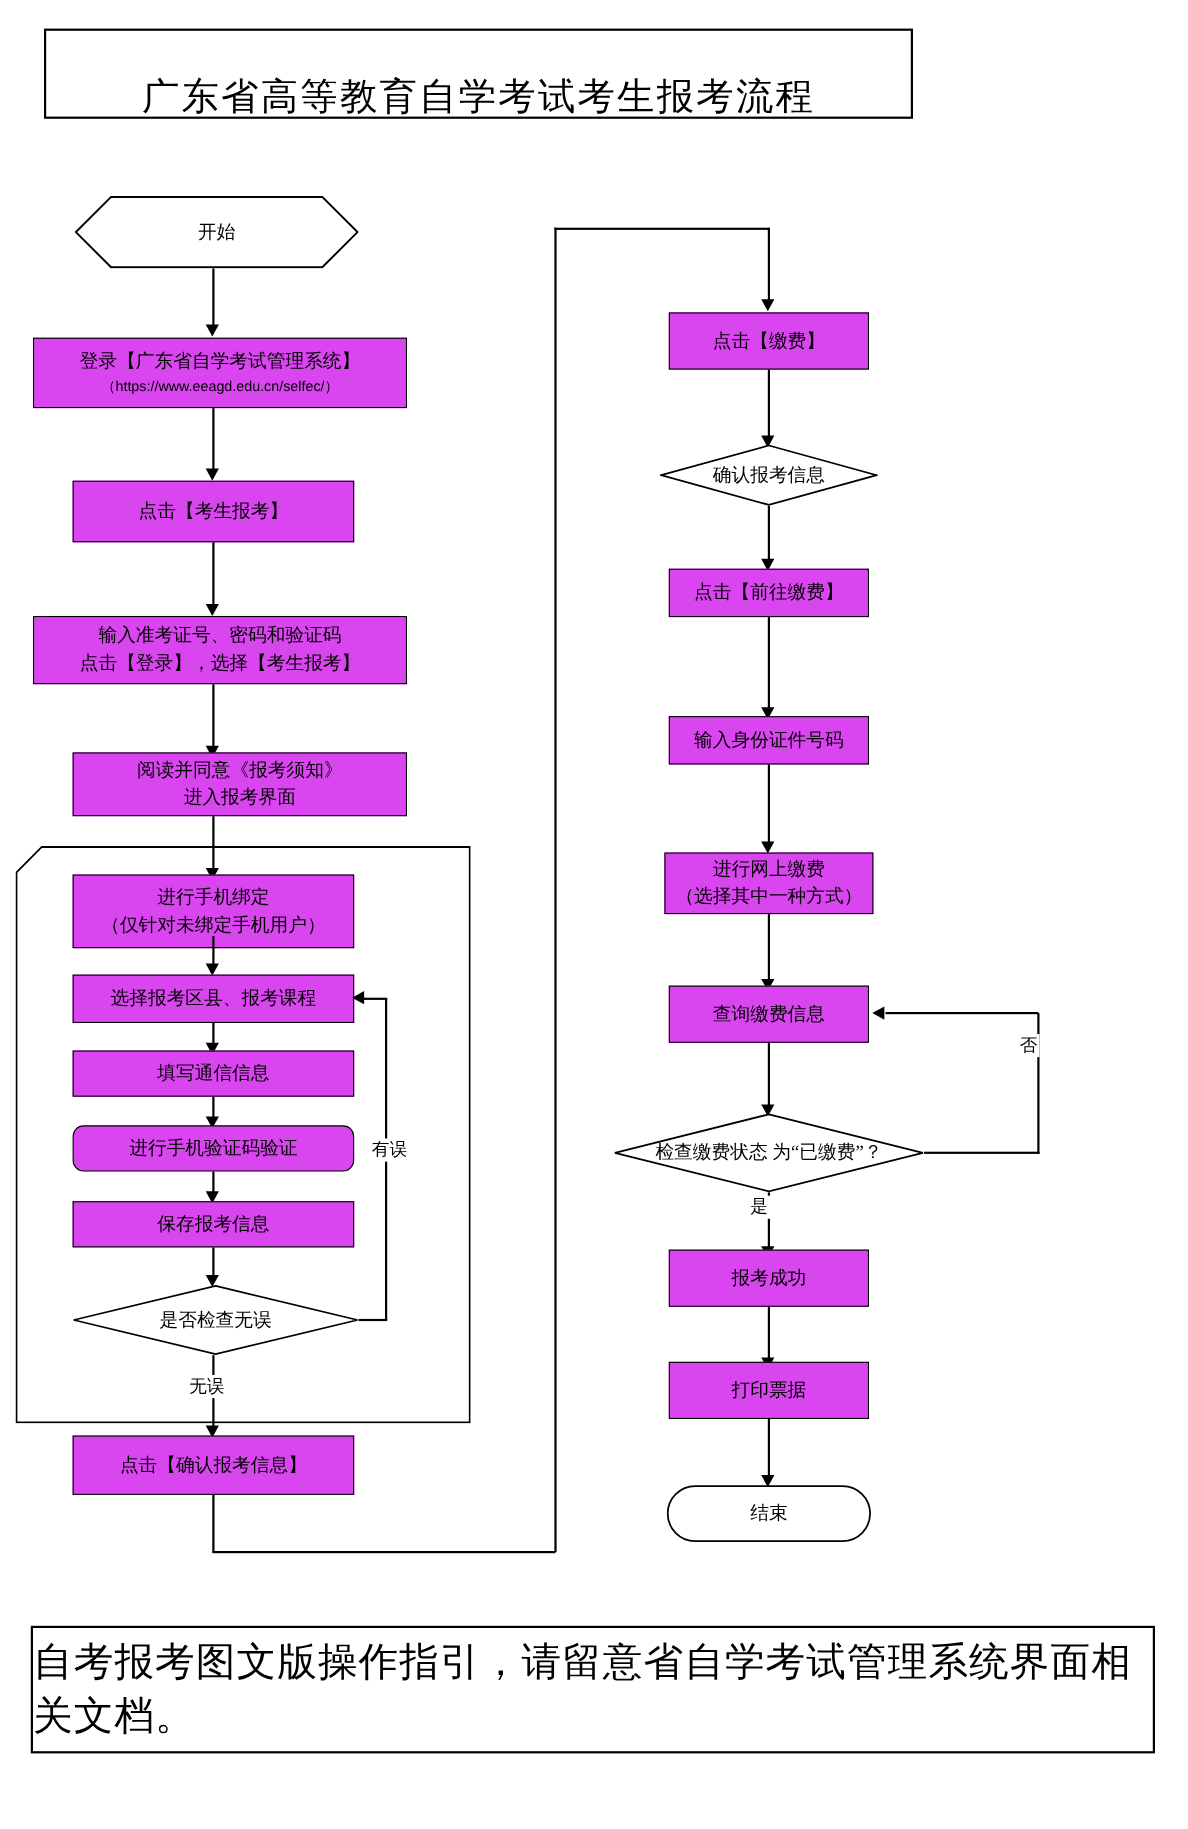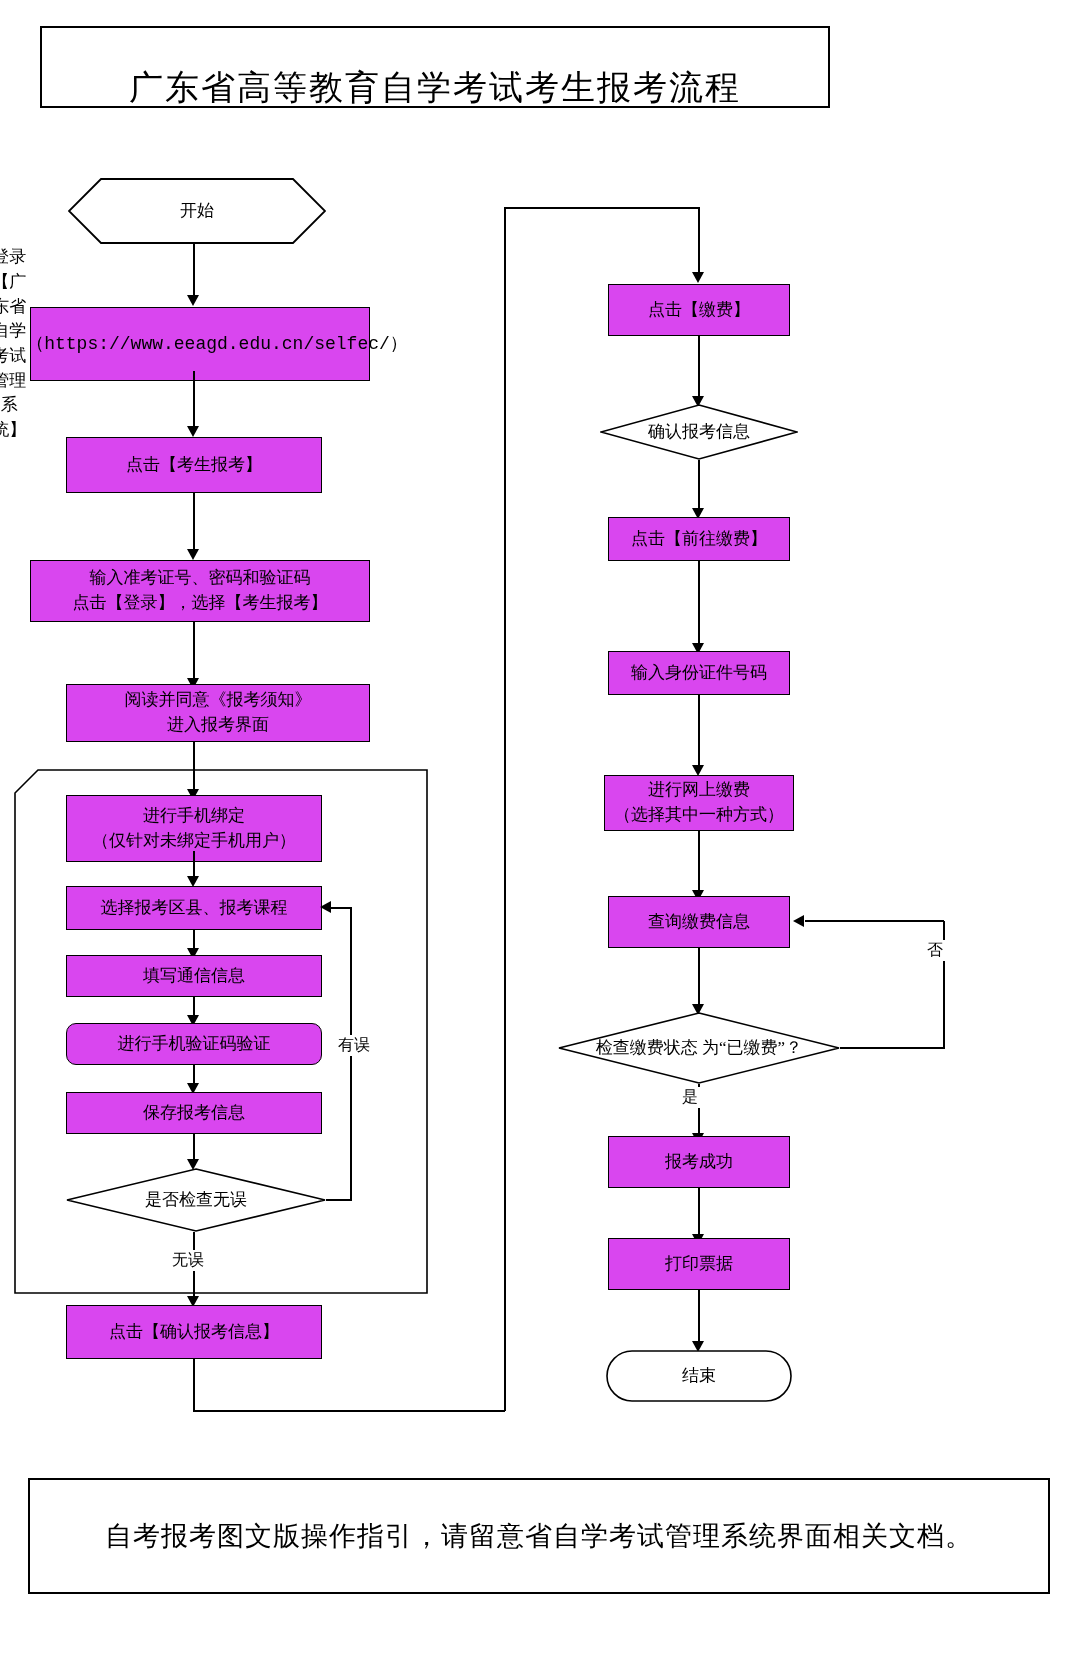--- a/index.html
+++ b/index.html
@@ -42,21 +42,21 @@
     top: 1478px;
     width: 1022px;
     height: 116px;
     border: 2px solid #000;
     display: flex;
     align-items: center;
     justify-content: center;
     box-sizing: border-box;
   }
   .footer-text {
-    font-size: 27px;
+    font-size: 36px;
     letter-spacing: 1px;
   }
 
   
   .node {
     position: absolute;
     box-sizing: border-box;
     display: flex;
     align-items: center;
     justify-content: center;
@@ -66,22 +66,22 @@
     background: #d946ef;
   }
   .rect {
     border: 1.6px solid #000;
   }
   .node .label {
     display: block;
     white-space: pre-line;
   }
   .mono {
-    font-family: Liberation Mono, monospace;
-    font-size: 18px;
+    font-family: Liberation Sans, sans-serif;
+    font-size: 13px;
   }
 
   
   .hex {
     position: absolute;
   }
   .hex svg, .dia svg, .round svg, .big-outline svg { display: block; }
 
   .hexlabel, .dialabel, .roundlabel {
     position: absolute;
@@ -136,21 +136,21 @@
   <div class="hex" style="left:68px; top:178px;">
     <svg width="258" height="66" viewBox="0 0 258 66">
       <polygon points="33,1 225,1 257,33 225,65 33,65 1,33" fill="#fff" stroke="#000" stroke-width="1.8"></polygon>
     </svg>
   </div>
   <div class="hexlabel" style="left:68px; top:178px; width:258px; height:66px;">开始</div>
 
   <div class="ln vl" style="left:193px; top:244px; height:52px;"></div>
   <div class="arrow arrow-down" style="left:187px; top:295px;"></div>
 
-  <div class="node rect" style="left:30px; top:307px; width:340px; height:74px; flex-direction:row;">
+  <div class="node rect" style="left:30px; top:307px; width:340px; height:64px; flex-direction:column;">
     <span class="label">登录【广东省自学考试管理系统】</span>
     <span class="label mono">（https://www.eeagd.edu.cn/selfec/）</span>
   </div>
 
   <div class="ln vl" style="left:193px; top:371px; height:56px;"></div>
   <div class="arrow arrow-down" style="left:187px; top:426px;"></div>
 
   <div class="node rect" style="left:66px; top:437px; width:256px; height:56px;">
     <span class="label">点击【考生报考】</span>
   </div>

